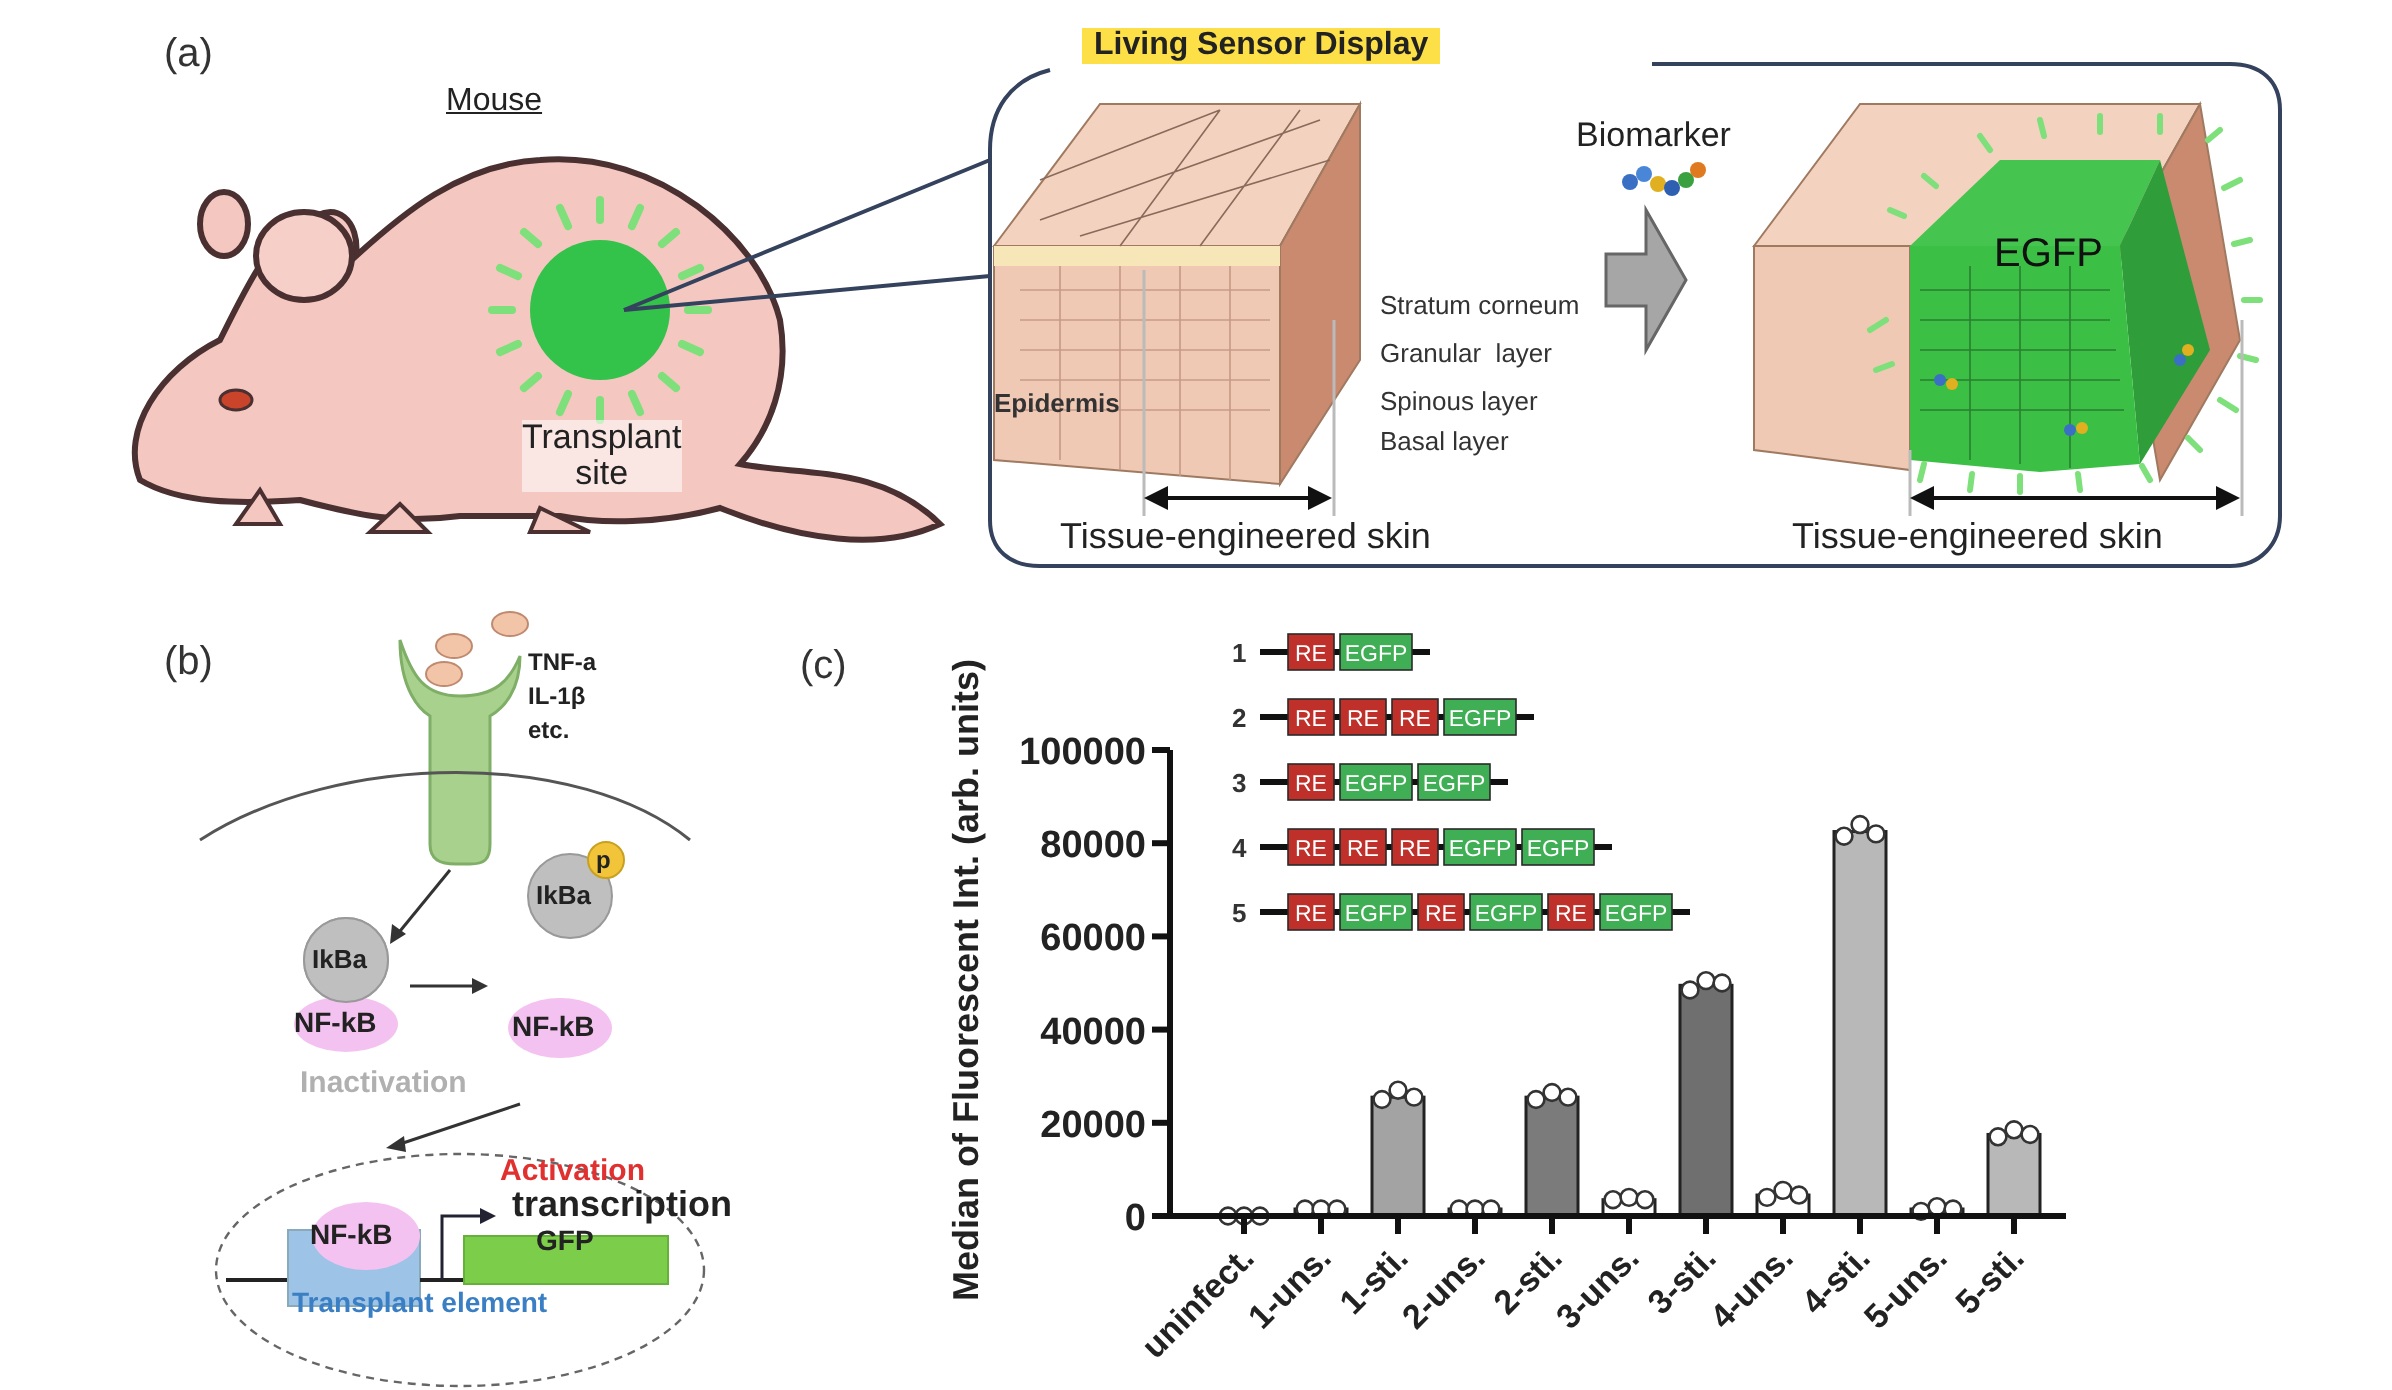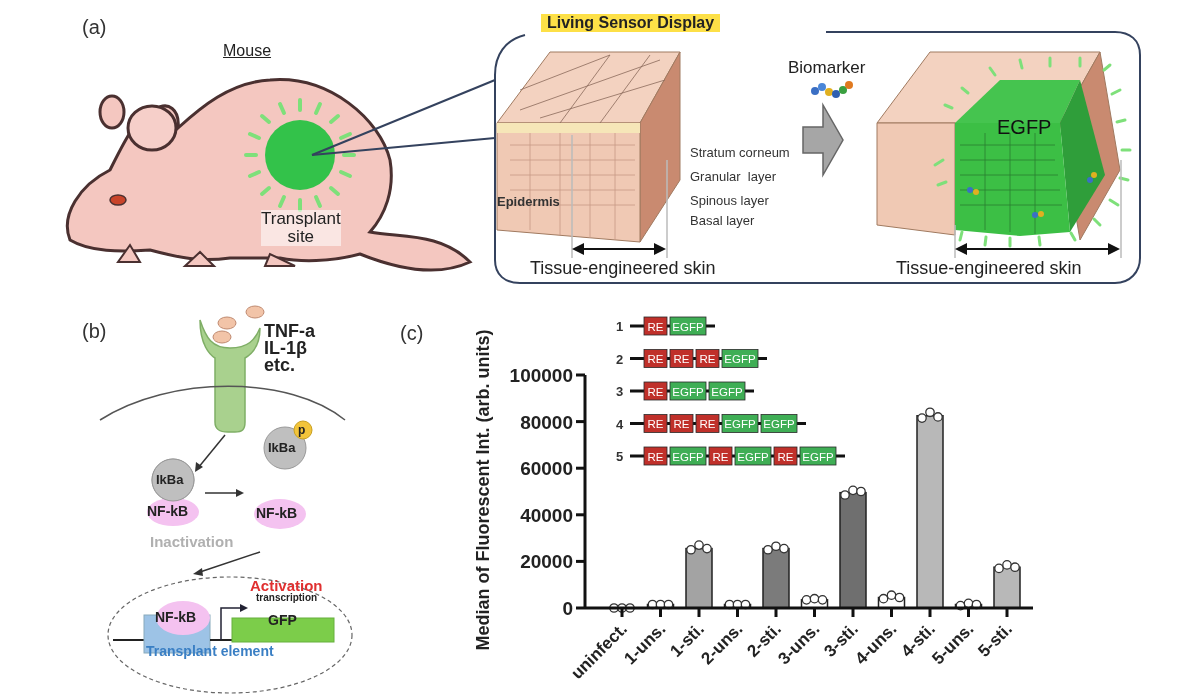--- a/index.html
+++ b/index.html
@@ -190,34 +190,34 @@
   <ellipse cx="170" cy="345" rx="122" ry="58" fill="none" stroke="#666" stroke-width="1.2" stroke-dasharray="4,3"></ellipse>
   <line x1="53" y1="350" x2="85" y2="350" stroke="#222" stroke-width="2"></line>
   <rect x="84" y="325" width="66" height="38" fill="#9dc3e6" stroke="#8ab"></rect>
   <line x1="150" y1="350" x2="172" y2="350" stroke="#222" stroke-width="2"></line>
   <rect x="172" y="328" width="102" height="24" fill="#7ccd4a" stroke="#66b03c"></rect>
   <ellipse cx="123" cy="328" rx="27" ry="17" fill="#f4c2f0"></ellipse>
   <path d="M161,350 L161,318 L183,318" fill="none" stroke="#223" stroke-width="1.5"></path>
   <polygon points="188,318 180,314 180,322" fill="#223"></polygon>
 </svg>
 
-<div class="abs bold" style="left:264px;top:323px;font-size:18px;line-height:17px;">
+<div class="abs bold" style="left:264px;top:323px;font-size:12px;line-height:17px;">
   <div>TNF-a</div>
   <div>IL-1β</div>
   <div>etc.</div>
 </div>
 <div class="abs bold" style="left:268px;top:440px;font-size:13px;">IkBa</div>
 <div class="abs bold" style="left:298px;top:423px;font-size:12px;">p</div>
 <div class="abs bold" style="left:156px;top:472px;font-size:13px;">IkBa</div>
 <div class="abs bold" style="left:147px;top:503px;font-size:14px;">NF-kB</div>
 <div class="abs bold" style="left:256px;top:505px;font-size:14px;">NF-kB</div>
 <div class="abs bold" style="left:133px;top:533px;font-size:15px;color:#b0b0b0;margin-left:17px;">Inactivation</div>
 <div class="abs bold" style="left:250px;top:533px;font-size:15px;color:#e03030;margin-top:44px;">Activation</div>
 <div class="abs bold" style="left:155px;top:609px;font-size:14px;">NF-kB</div>
-<div class="abs bold" style="left:256px;top:592px;font-size:10px;">transcription</div>
+<div class="abs bold" style="left:256px;top:592px;font-size:18px;">transcription</div>
 <div class="abs bold" style="left:268px;top:612px;font-size:14px;">GFP</div>
 <div class="abs bold" style="left:146px;top:643px;font-size:14px;color:#3a7fc4;">Transplant element</div>
 
 <div class="abs panel-label" style="left:400px;top:322px;">(c)</div>
 
 <svg class="abs" id="chart" style="left:0;top:0;" width="1196" height="695">
   <text id="ylabel" class="bold" font-size="18" fill="#222" text-anchor="middle" transform="translate(489,490) rotate(-90)">Median of Fluorescent Int. (arb. units)</text>
   <g id="yaxis">
       <line x1="585" y1="375" x2="585" y2="608" stroke="#111" stroke-width="3"></line>
       <line x1="576" y1="608" x2="585" y2="608" stroke="#111" stroke-width="3"></line>

